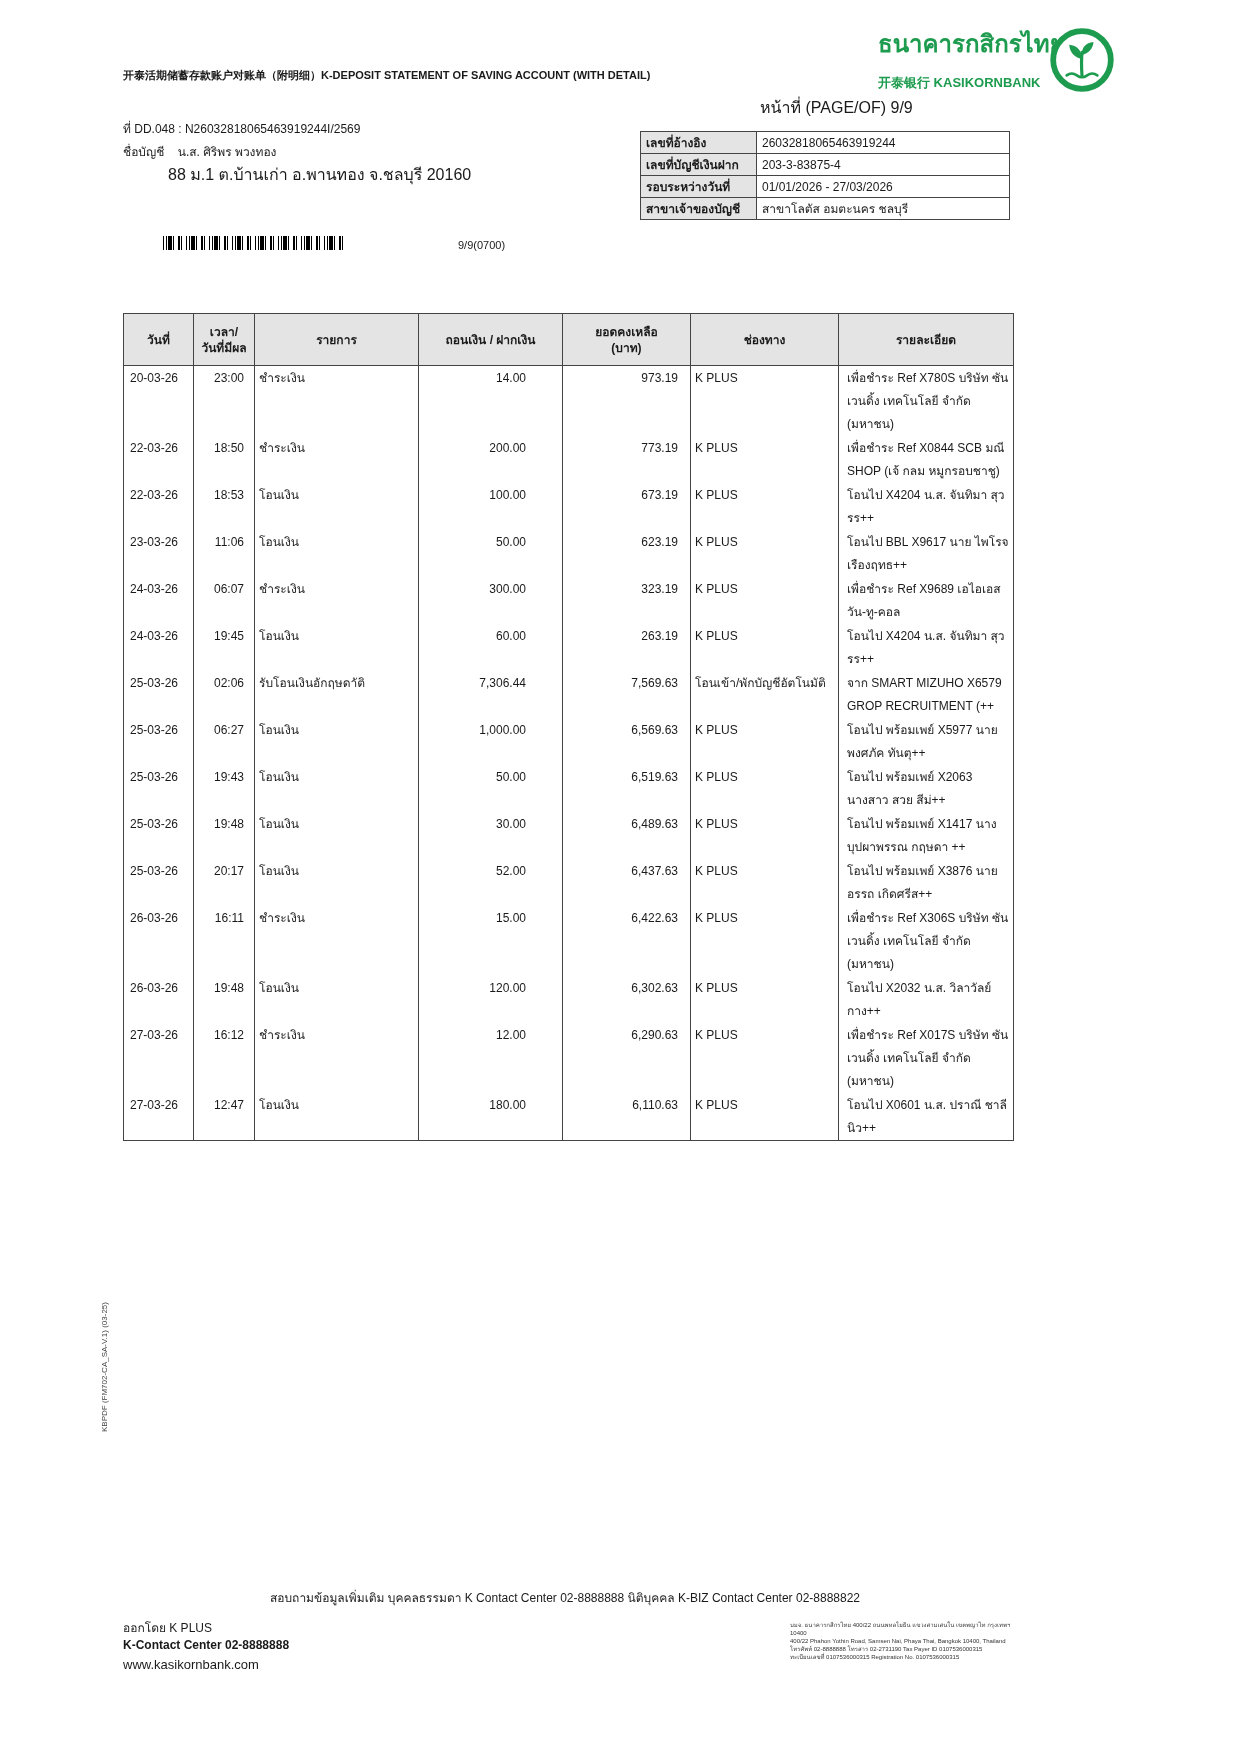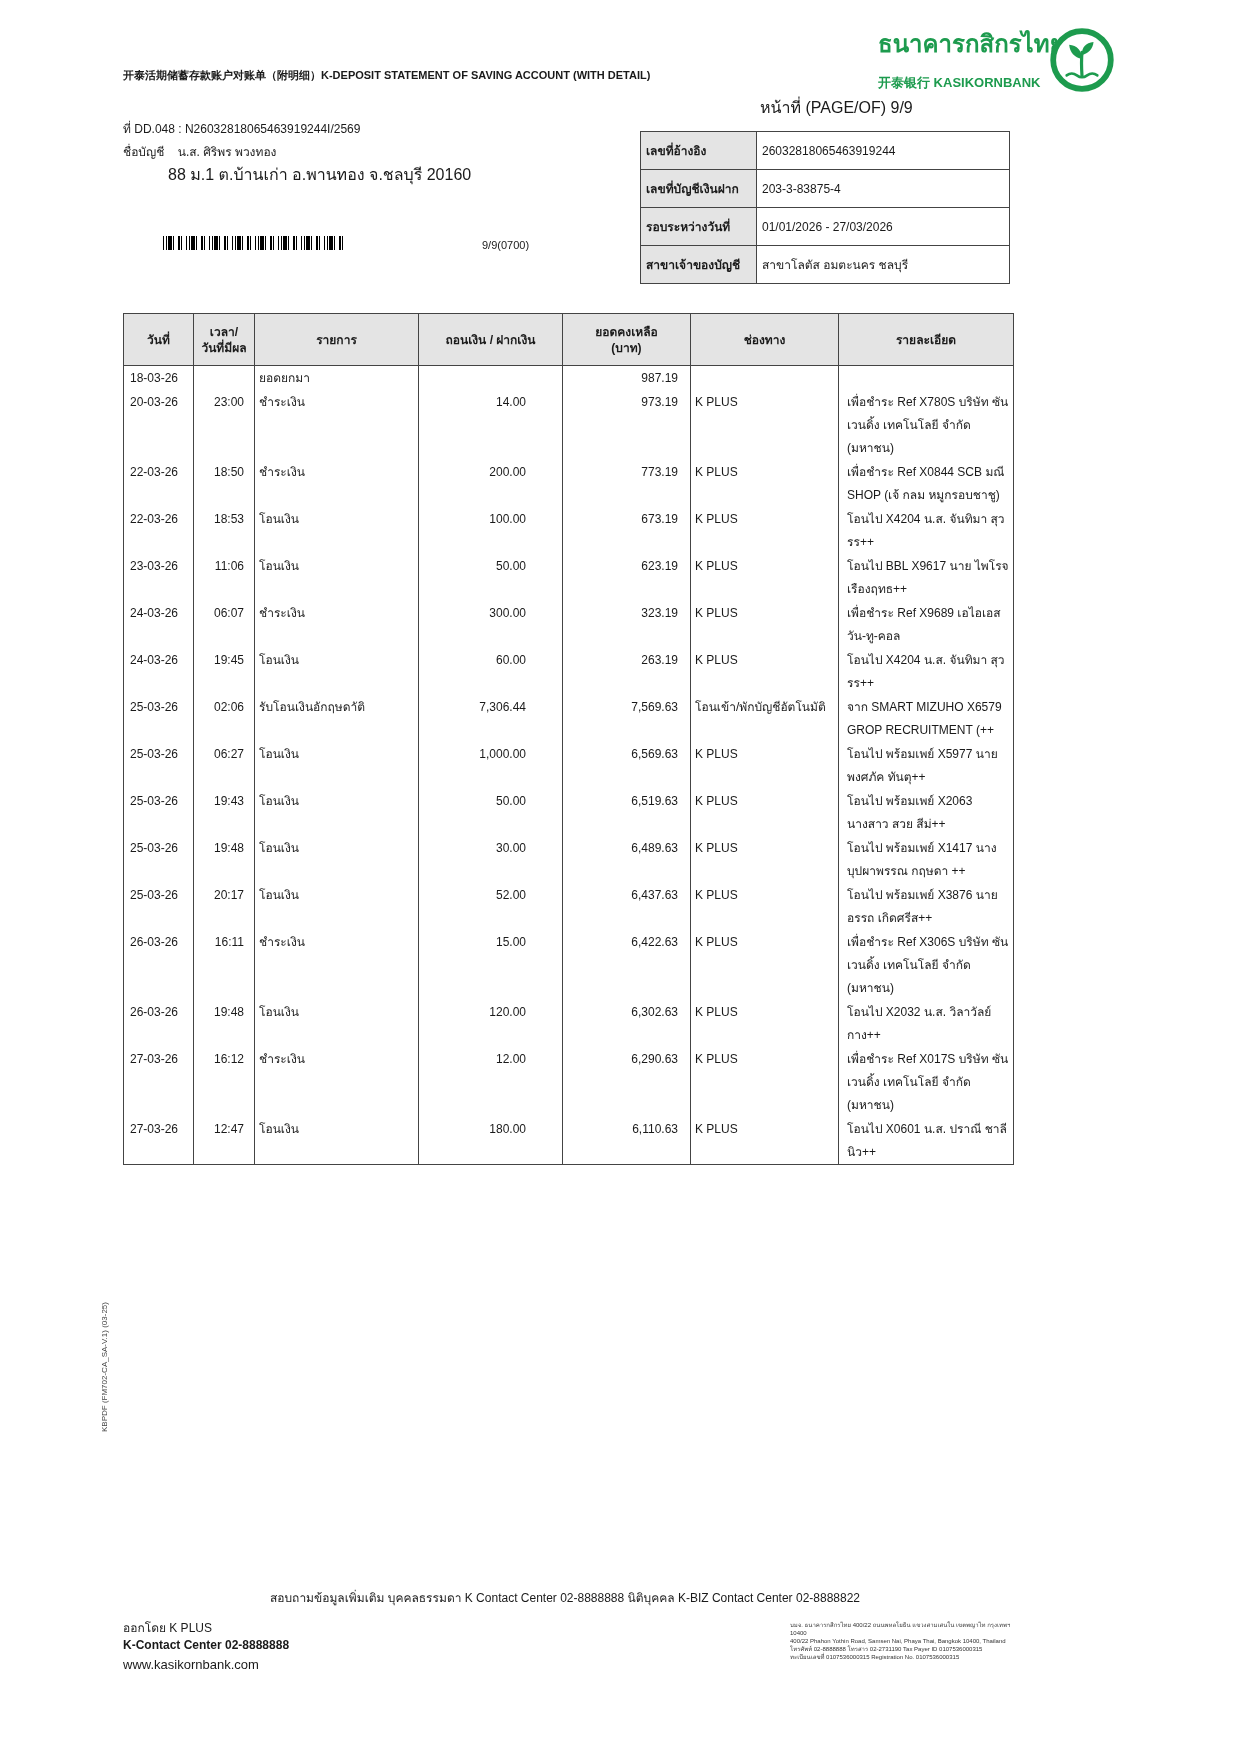--- a/index.html
+++ b/index.html
@@ -21,34 +21,34 @@
 
   
   .ref-line     { position:absolute; left:123px; top:119px; font-size:12px; }
   .account-line { position:absolute; left:123px; top:142px; font-size:12px; }
   .account-line .lbl { margin-right:10px; }
   .account-addr { position:absolute; left:168px; top:162px; font-size:16px; }
 
   
   .acct-table { position:absolute; left:640px; top:131px; border-collapse:collapse; }
   .acct-table td {
-    border:1px solid #444; font-size:12px; height:38px; padding:1px 5px; vertical-align:middle;
+    border:1px solid #444; font-size:12px; height:22px; padding:1px 5px; vertical-align:middle;
   }
   .acct-table td.a-label { background:#e4e4e4; font-weight:bold; width:116px; }
   .acct-table td.a-value { background:#fff; width:253px; }
 
   
   .barcode {
     position:absolute; left:163px; top:236px; width:184px; height:14px;
     background:repeating-linear-gradient(90deg,
       #000 0 1px, #fff 1px 3px, #000 3px 4px, #fff 4px 5px,
       #000 5px 9px, #fff 9px 10px, #000 10px 11px, #fff 11px 15px,
       #000 15px 17px, #fff 17px 18px, #000 18px 19px, #fff 19px 23px);
   }
-  .barcode-caption { position:absolute; left:458px; top:239px; font-size:11px;margin-left:24px; }
+  .barcode-caption { position:absolute; left:458px; top:239px; font-size:11px; }
 
   
   .txn-table {
     position:absolute; left:123px; top:313px; width:890px;
     border-collapse:collapse; table-layout:fixed; font-size:12px;
   }
   .txn-table, .txn-table th { border:1px solid #444; }
   .txn-table th {
     background:#e4e4e4; font-weight:bold; height:52px; text-align:center;
     vertical-align:middle; line-height:16px; padding:2px;
@@ -169,29 +169,20 @@
           </th>
           <th>
             <div>ช่องทาง</div>
           </th>
           <th>
             <div>รายละเอียด</div>
           </th>
         </tr>
     </thead>
     <tbody id="txn-body">
-    <tr>
-      <td class="c-date">18-03-26</td>
-      <td class="c-time"></td>
-      <td class="c-desc">ยอดยกมา</td>
-      <td class="c-amount"></td>
-      <td class="c-balance">987.19</td>
-      <td class="c-channel"></td>
-      <td class="c-details"></td>
-    </tr>
 
     <tr>
       <td class="c-date">20-03-26</td>
       <td class="c-time">23:00</td>
       <td class="c-desc">ชำระเงิน</td>
       <td class="c-amount">14.00</td>
       <td class="c-balance">973.19</td>
       <td class="c-channel">K PLUS</td>
       <td class="c-details">เพื่อชำระ Ref X780S บริษัท ซันเวนดิ้ง เทคโนโลยี จำกัด (มหาชน)</td>
     </tr>

